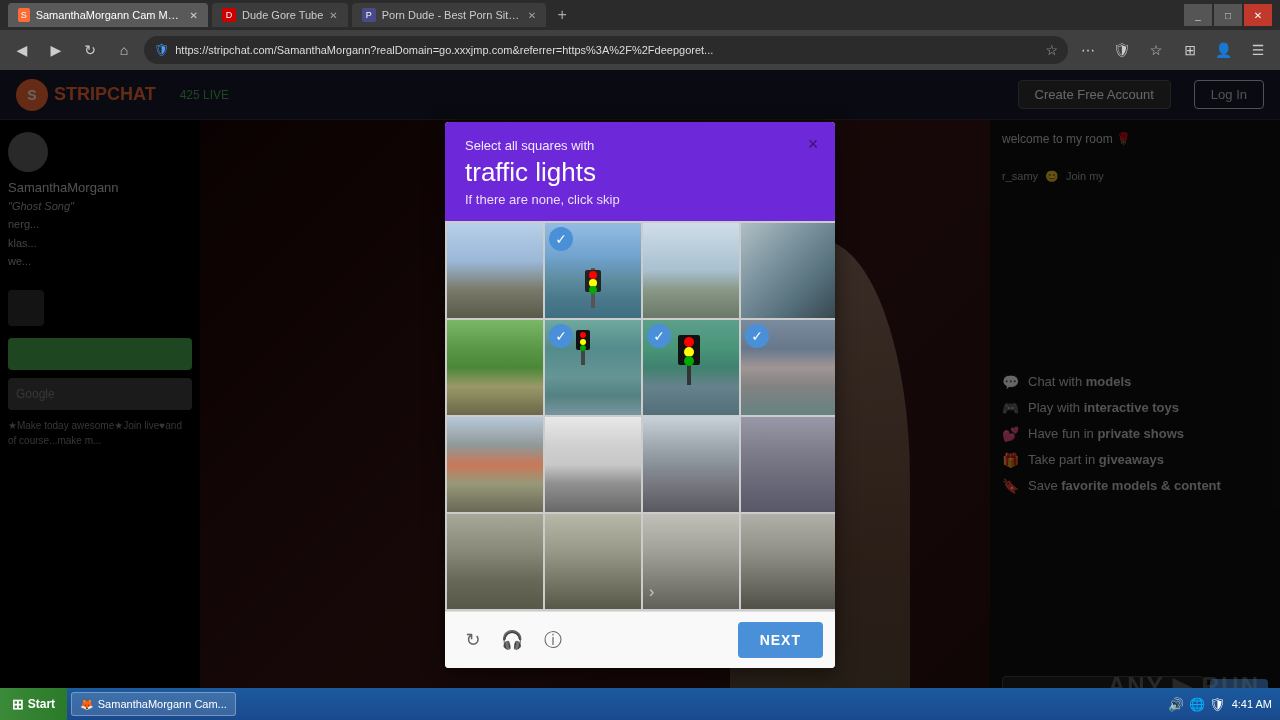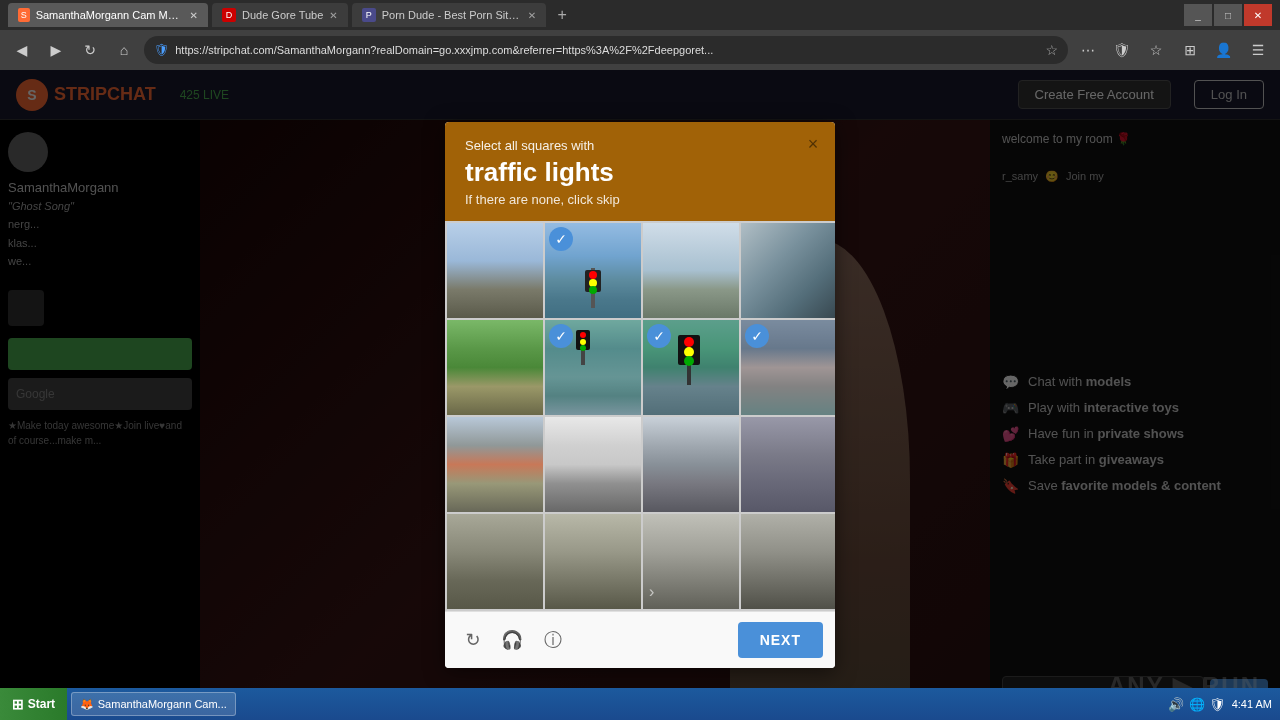--- a/index.html
+++ b/index.html
@@ -302,32 +302,32 @@
     .captcha-modal {
       width: 390px;
       background: white;
       border-radius: 4px;
       overflow: hidden;
       box-shadow: 0 4px 20px rgba(0,0,0,0.5);
       position: relative;
     }
 
     .captcha-header {
-      background: #a16207;
+      background: #6d28d9;
       padding: 16px 20px 14px;
       color: white;
     }
     .captcha-select-text {
       font-size: 13px;
       opacity: 0.9;
       margin-bottom: 4px;
     }
     .captcha-main-text {
       font-size: 26px;
-      font-weight: bold;
+      font-weight: normal;
       margin-bottom: 4px;
     }
     .captcha-sub-text {
       font-size: 13px;
       opacity: 0.85;
     }
 
     .captcha-close {
       position: absolute;
       top: 10px;

